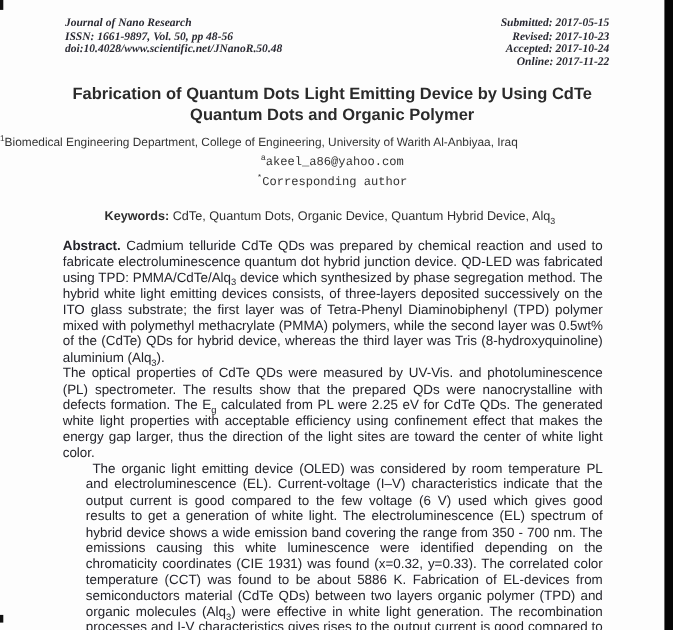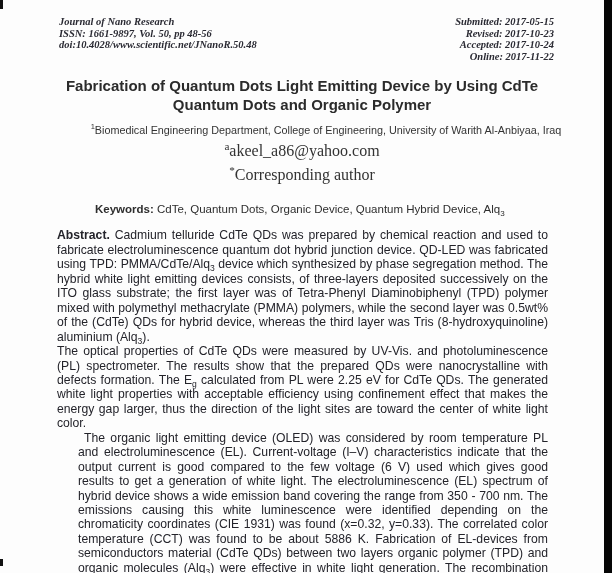--- a/index.html
+++ b/index.html
@@ -57,31 +57,29 @@
   .title span { display: block; }
   .author {
     margin-top: 7px;
     text-align: center;
     font-family: "Liberation Sans", sans-serif;
     font-size: 13px;
     color: #2b2b2b;
   }
   .affiliation {
     margin-top: 8px;
-    text-align: center;
     font-family: "Liberation Sans", sans-serif;
     font-size: 10.8px;
     color: #333;
-    padding-left: 48px;
   }
   .email-line, .corresponding-line {
     margin-top: 6px;
     text-align: center;
-    font-family: Liberation Serif, serif;
-    font-size: 16px;
+    font-family: Liberation Mono, monospace;
+    font-size: 11px;
     color: #333;
   }
   sup { font-size: 70%; vertical-align: super; line-height: 0; }
   sub { font-size: 70%; vertical-align: sub; line-height: 0; }
   .keywords {
     margin: 19px 57px 0 59px;
     font-family: "Liberation Sans", sans-serif;
     font-size: 11.5px;
     color: #2e2e2e;
   }

